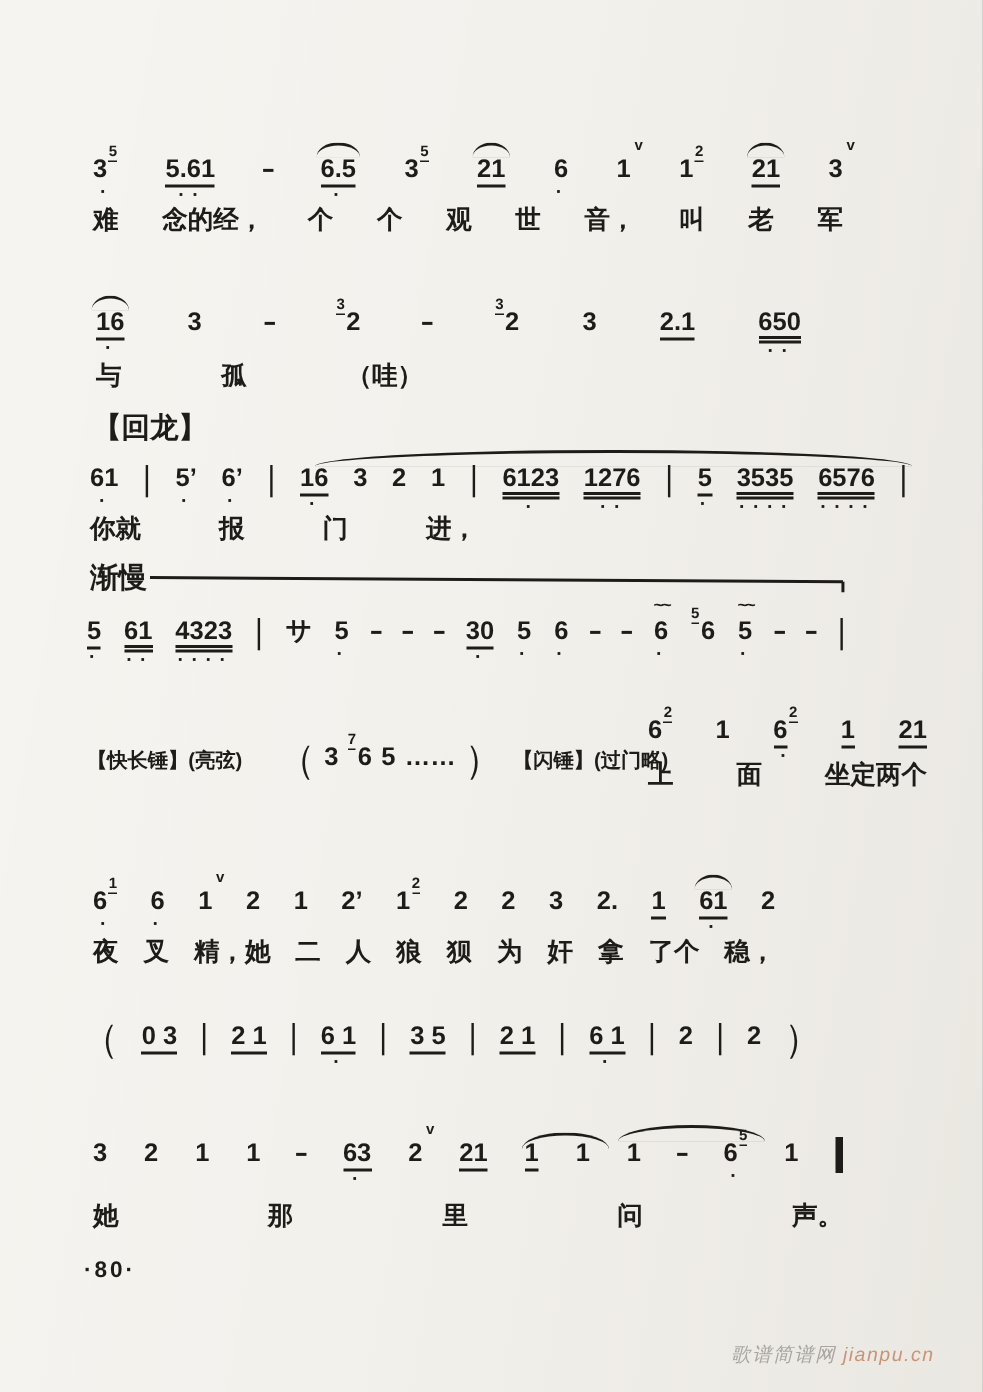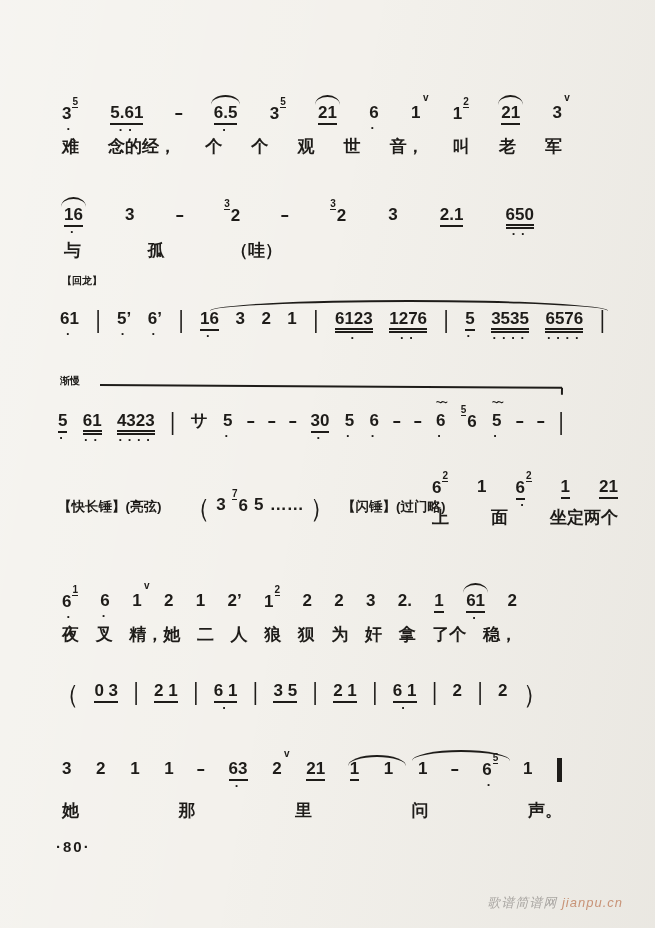--- a/index.html
+++ b/index.html
@@ -29,21 +29,21 @@
   .tok .g.gl{margin-left:0;margin-right:1px;}
   .tok .vmark{position:absolute;top:-11px;right:-8px;font-size:10px;font-weight:700;}
   .tok .arc{position:absolute;left:-3px;right:-3px;top:-9px;height:8px;border-top:2px solid var(--ink);border-radius:50% 50% 0 0 / 100% 100% 0 0;}
   .tok .trem{position:absolute;top:-15px;left:50%;transform:translateX(-50%) scaleY(.85);font-size:12px;font-weight:700;letter-spacing:-2px;white-space:pre;}
   .tok.bar .main{font-size:20px;font-weight:500;transform:scaleY(1.15);}
   .tok.paren .main{font-size:24px;font-weight:500;transform:scaleY(1.1);}
   .tok.dash .main{transform:scaleX(1.6);font-weight:800;}
   .tok .thick{display:inline-block;width:5px;height:24px;background:var(--ink);margin-top:-2px;}
   .lyrics{display:flex;justify-content:space-between;font-weight:700;font-size:17px;margin-top:12px;line-height:1.2;}
   .lyrics span{white-space:pre;}
-  .line-label{font-weight:700;font-size:10px;line-height:1;}
+  .line-label{font-weight:700;font-size:19px;line-height:1;}
   .slur{position:absolute;height:9px;border-top:2px solid var(--ink);border-radius:50% 50% 0 0 / 100% 100% 0 0;}
   
   .l1{top:90px;left:62px;width:500px;}
   .l2{top:192px;left:64px;width:470px;}
   .l2 .lyrics{width:218px;}
   .l3{top:276px;left:60px;width:545px;}
   .l3 .line-label{position:absolute;top:0;left:2px;}
   .l3 .notes{margin-top:20px;}
   .l3 .lyrics{width:258px;margin-top:10px;}
   .slur3{left:150px;top:24px;width:398px;}
@@ -140,20 +140,26 @@
         <span class="tok"><span class="main">1</span></span>
         <span class="tok bar"><span class="main">|</span></span>
         <span class="tok u2"><span class="main">6123</span><span class="dots">·</span></span>
         <span class="tok u2"><span class="main">1276</span><span class="dots">··</span></span>
         <span class="tok bar"><span class="main">|</span></span>
         <span class="tok u1"><span class="main">5</span><span class="dots">·</span></span>
         <span class="tok u2"><span class="main">3535</span><span class="dots">····</span></span>
         <span class="tok u2"><span class="main">6576</span><span class="dots">····</span></span>
         <span class="tok bar"><span class="main">|</span></span>
       </div>
+    <div class="lyrics">
+        <span>你就</span>
+        <span>报</span>
+        <span>门</span>
+        <span>进，</span>
+      </div>
   </div>
 
   <div class="line l4">
     <div class="line-label">渐慢</div>
     <div class="tempoline"></div>
     <div class="notes">
         <span class="tok u1"><span class="main">5</span><span class="dots">·</span></span>
         <span class="tok u2"><span class="main">61</span><span class="dots">··</span></span>
         <span class="tok u2"><span class="main">4323</span><span class="dots">····</span></span>
         <span class="tok bar"><span class="main">|</span></span>

